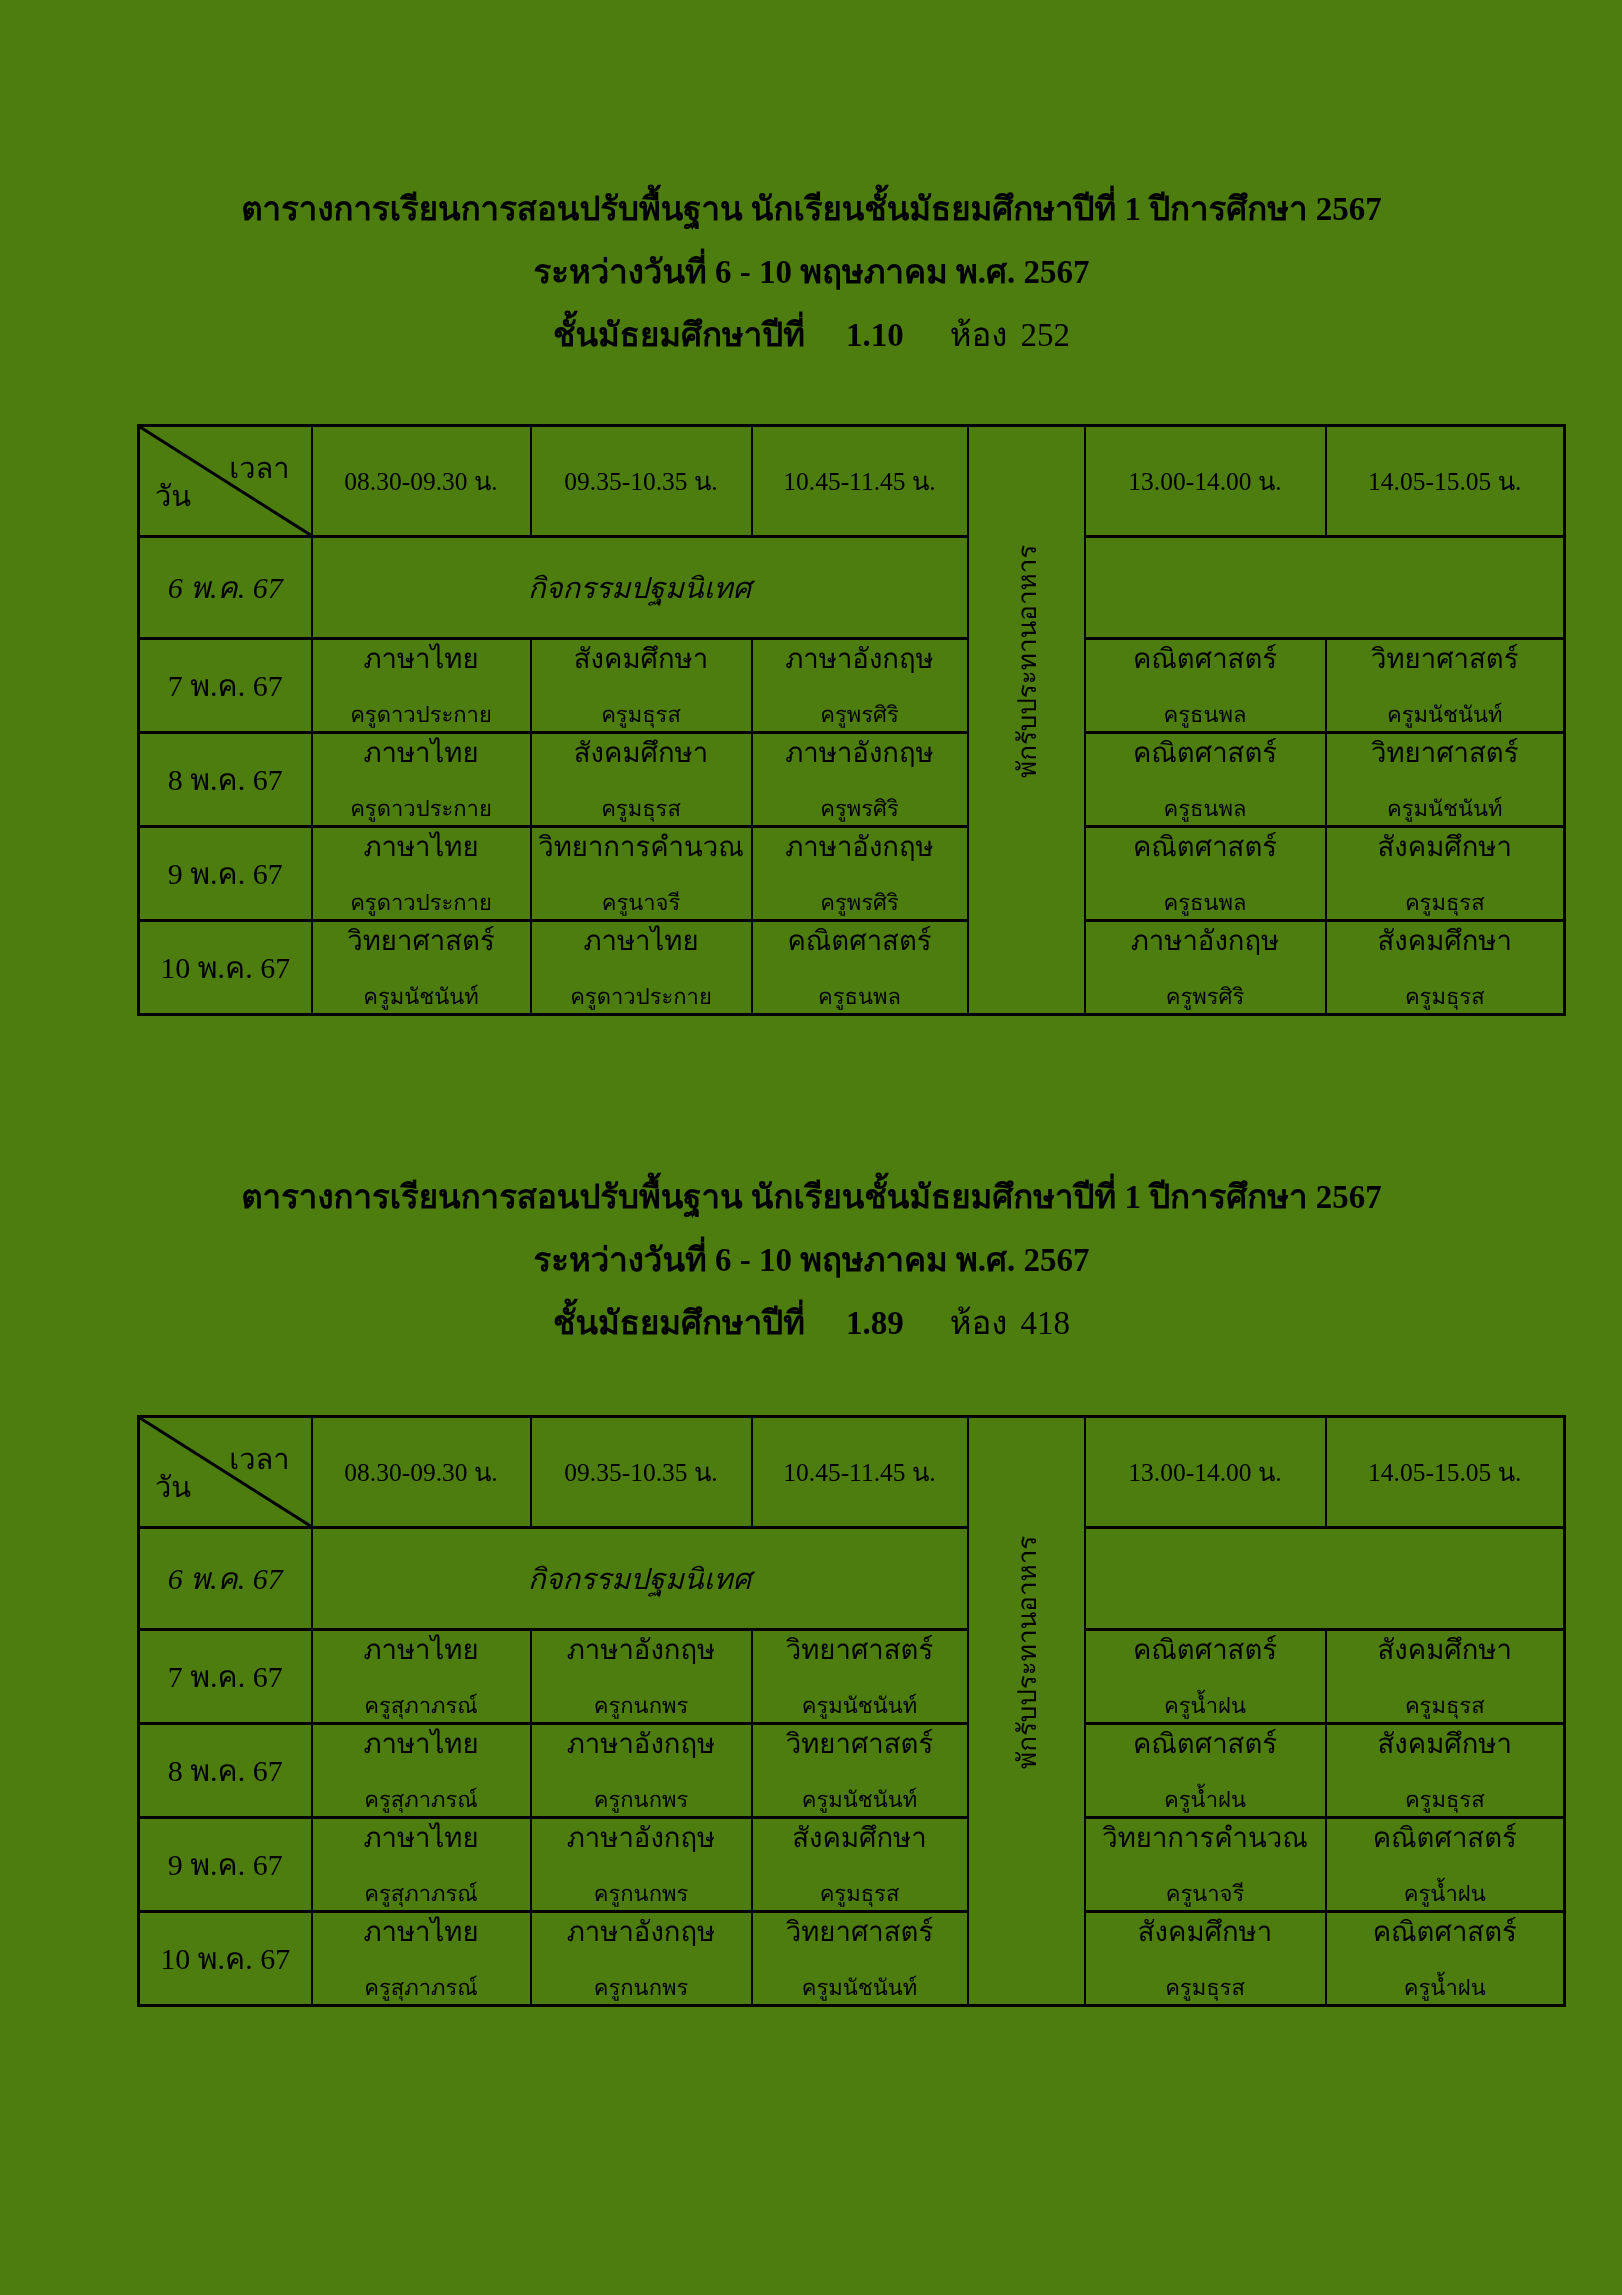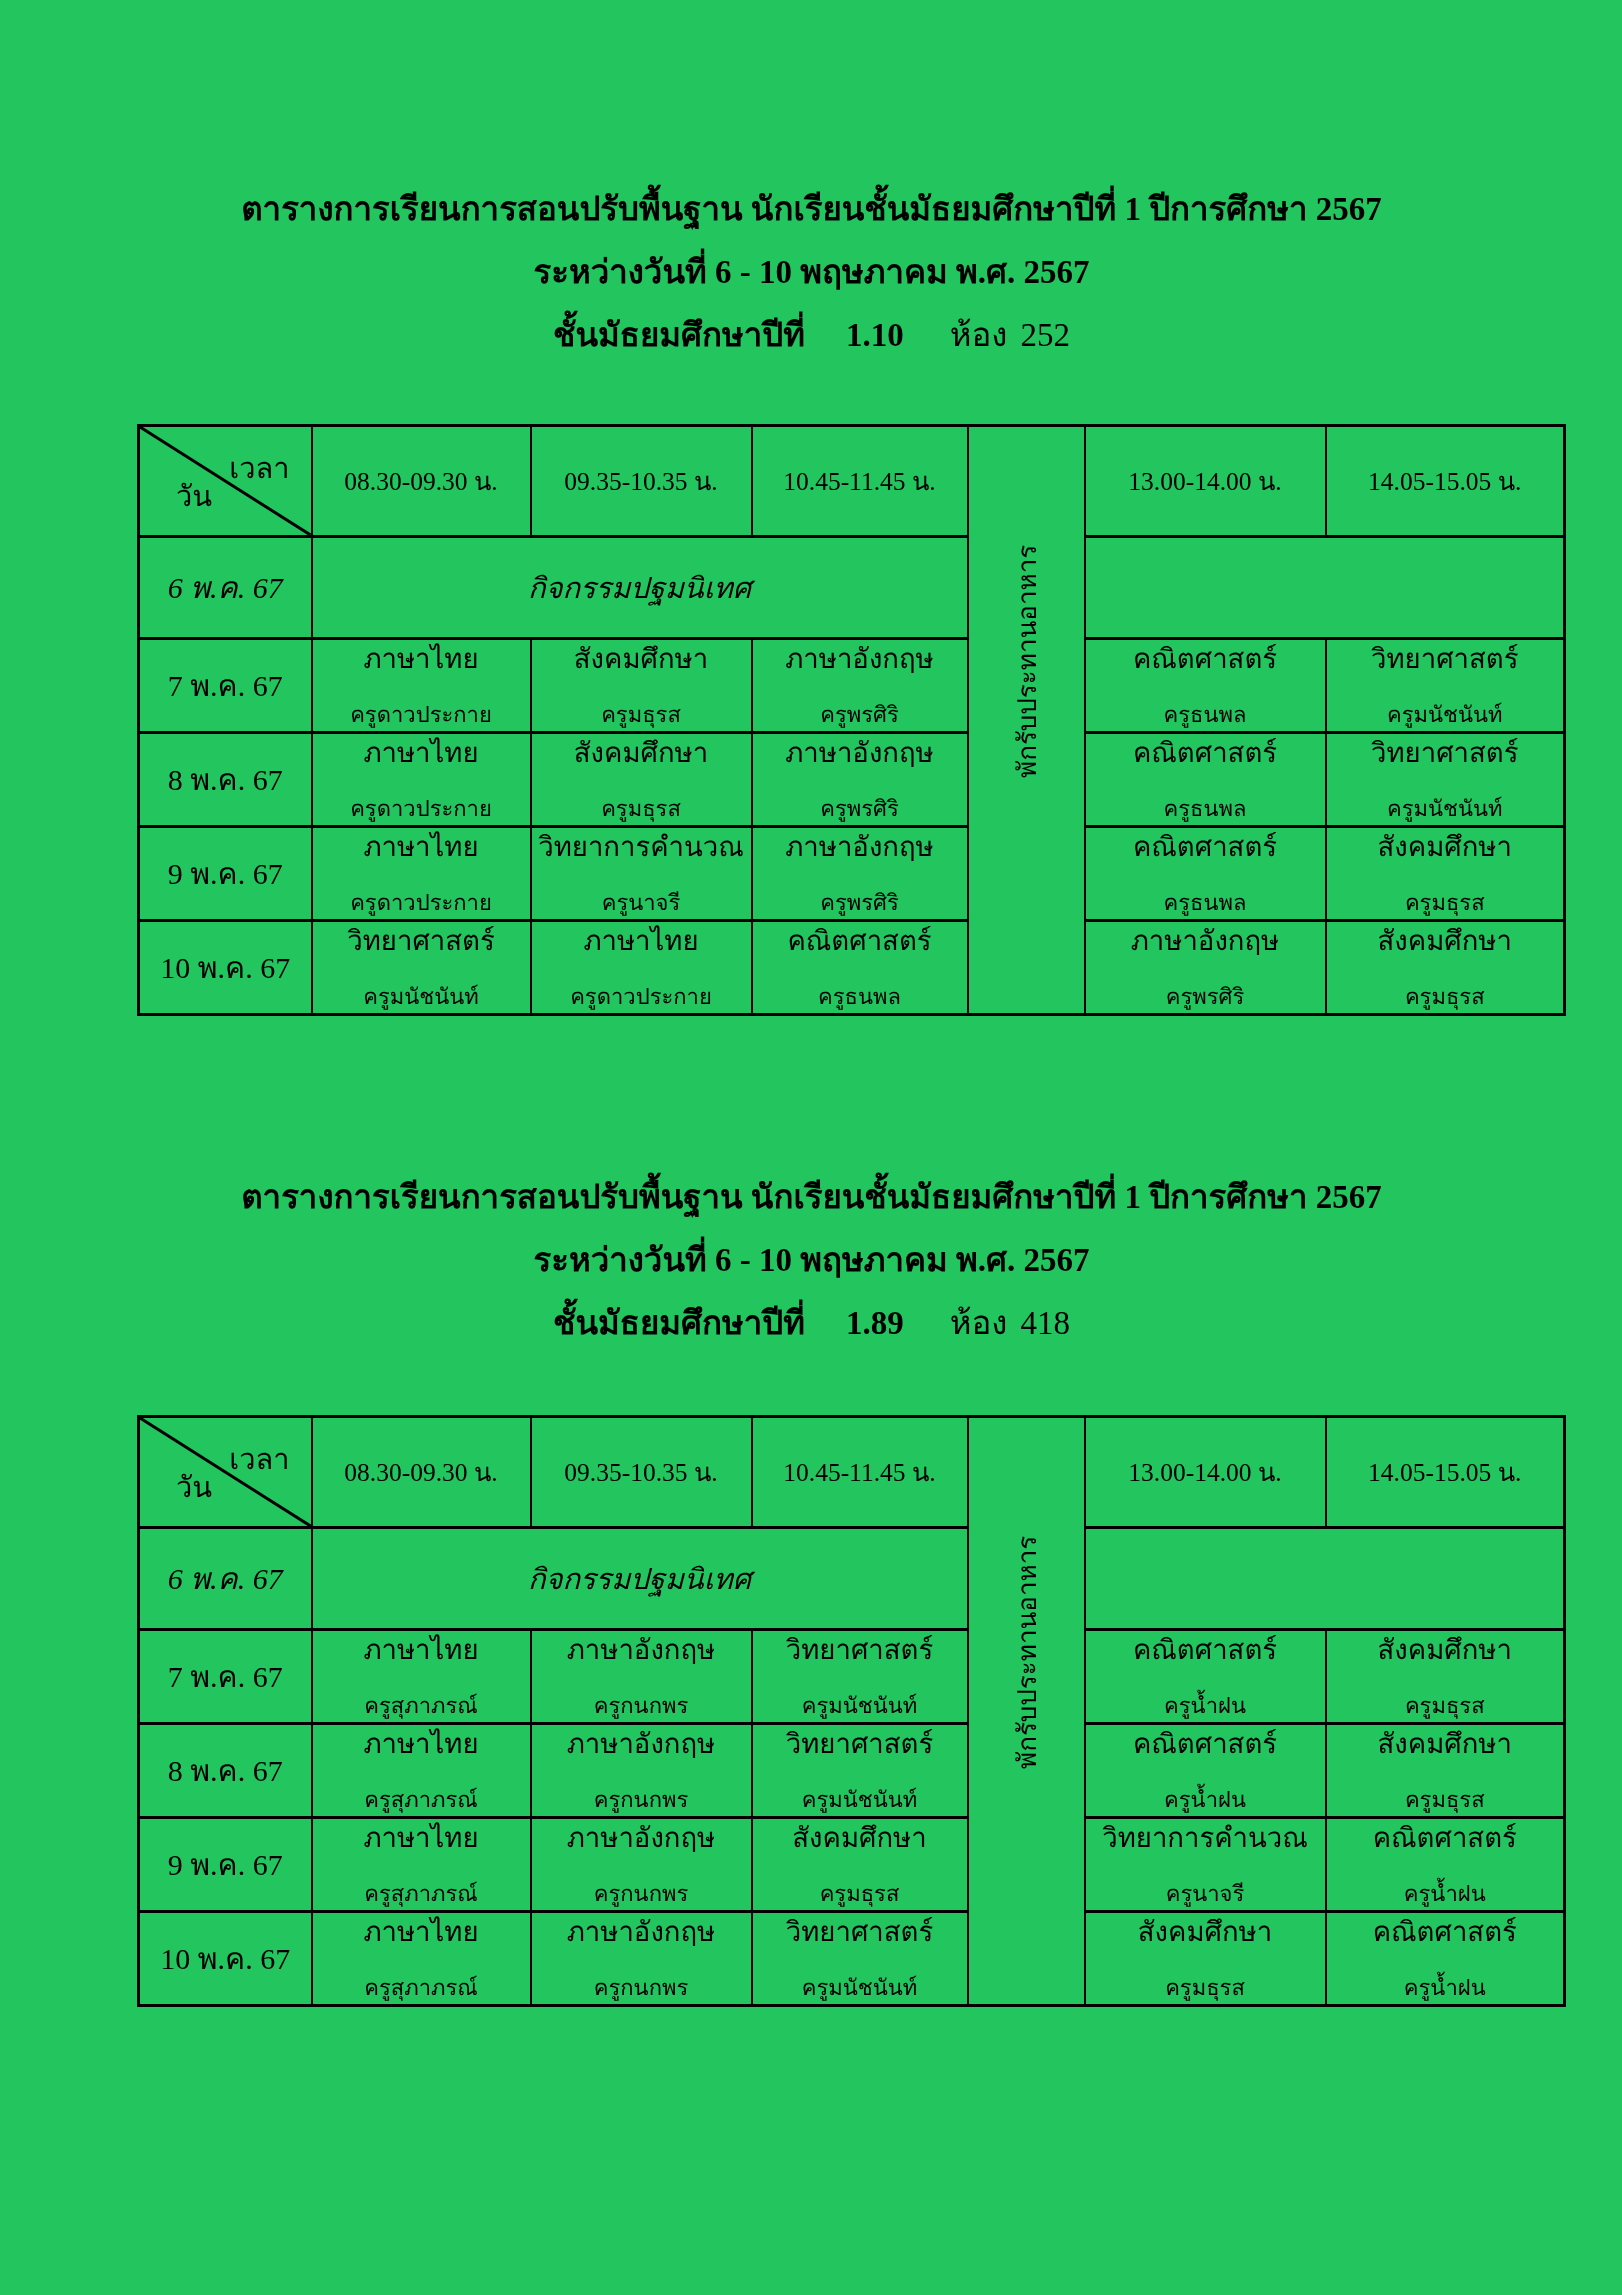--- a/index.html
+++ b/index.html
@@ -1,20 +1,20 @@
 <!DOCTYPE html>
 <html style="font-size:10.5px"><head>
 <meta charset="utf-8">
 <style>
   html,body{margin:0;padding:0;background:#ffffff;}
   .page{
     position:relative;
     width:1623px;
     height:2295px;
-    background:#22c55e;
+    background:#4d7c0f;
     color:#000000;
     font-family:"Liberation Serif", serif;
     overflow:hidden;
   }
   
   .tblock{position:absolute;left:0;width:100%;text-align:center;}
   .tline{height:63px;line-height:63px;font-size:33px;font-weight:bold;white-space:nowrap;}
   .cnum{margin-left:41px;font-weight:bold;}
   .room-l{margin-left:46px;font-weight:normal;}
   .room-n{margin-left:13px;font-weight:normal;}
@@ -33,21 +33,21 @@
   tr.r0{height:102px;font-style:italic;}
   tr.rx{height:94px;}
   .time-cell{font-size:25.5px;}
   .day-cell{font-size:30px;}
   .activity-cell{font-size:29px;}
   .subj{font-size:27.5px;line-height:30px;}
   .tch{font-size:22px;line-height:25px;margin-top:27.5px;}
   .diag-cell{position:relative;}
   .diag-cell svg{position:absolute;left:0;top:0;width:100%;height:100%;display:block;}
   .corner-time{position:absolute;top:18.3px;right:21px;font-size:29px;}
-  .corner-day{position:absolute;bottom:15.7px;left:36px;font-size:29px;}
+  .corner-day{position:absolute;bottom:15.7px;left:15px;font-size:29px;}
   .lunch-cell{overflow:visible;}
   .lunch-cell .v{
     transform:rotate(-90deg);
     white-space:nowrap;
     font-size:26px;
   }
 </style>
 </head>
 <body>
 

